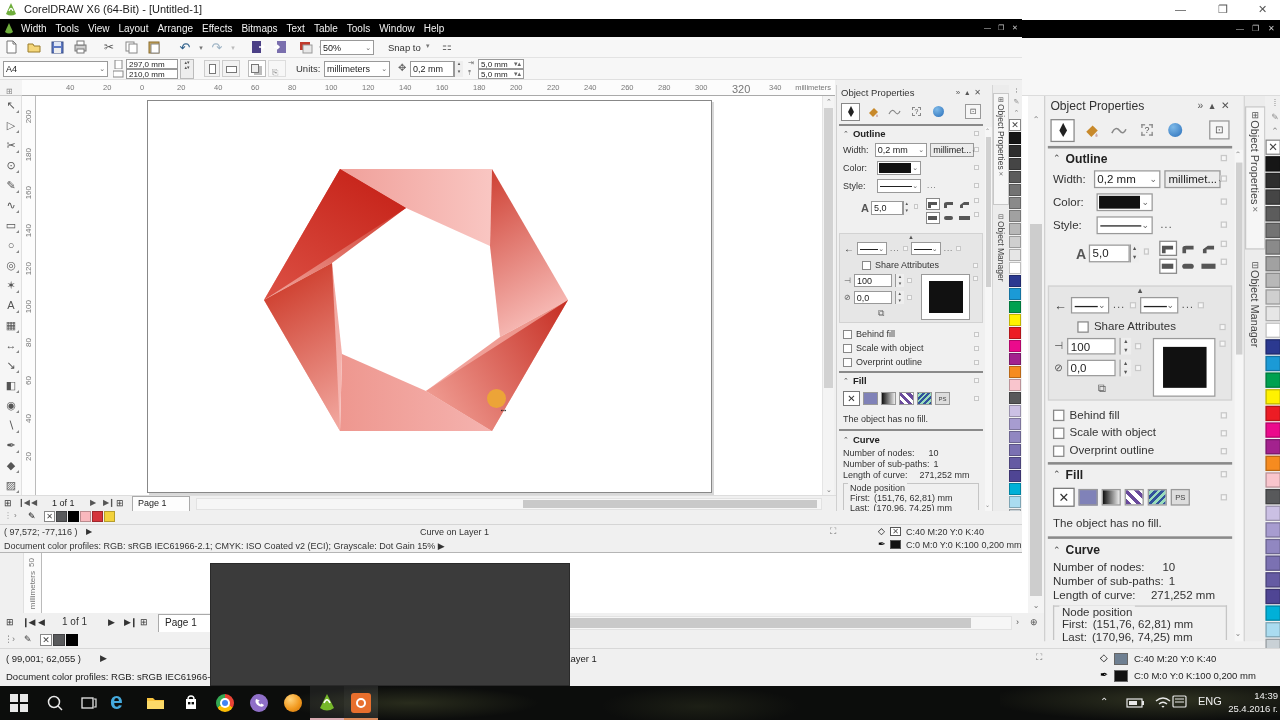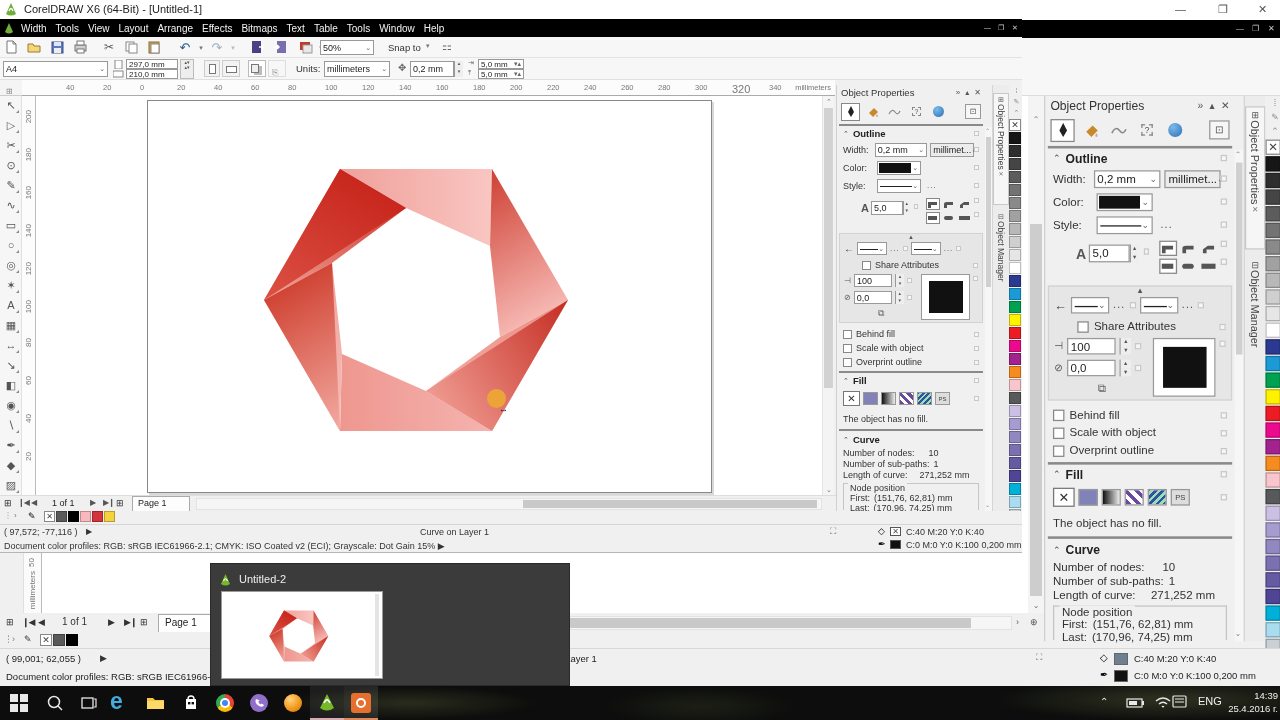--- a/index.html
+++ b/index.html
@@ -1014,35 +1014,20 @@
 
   <div class="abs" style="left:0;top:538px;width:1022px;height:15px;background:#f0f0f0;">
     <span class="abs f9" style="left:4px;top:3px;white-space:nowrap;">Document color profiles: RGB: sRGB IEC61966-2.1; CMYK: ISO Coated v2 (ECI); Grayscale: Dot Gain 15% ▶</span>
     <span class="abs" style="left:878px;top:1px;font-size:9px;">✒</span>
     <span class="abs" style="left:890px;top:2px;width:11px;height:9px;background:#111;border:1px solid #555;"></span>
     <span class="abs f9" style="left:906px;top:2px;">C:0 M:0 Y:0 K:100  0,200 mm</span>
   </div>
 </div>
 
 <div class="abs" id="popup" style="left:210px;top:563px;width:360px;height:123px;background:#3b3b3b;border:1px solid #2a2a2a;z-index:20;">
-  <div class="abs" style="left:8px;top:5px;width:168px;height:112px;">
-    <div style="display:flex;align-items:center;gap:7px;height:20px;">
-      <svg width="13" height="13">
-          <path d="M2 11 L6.5 1 L11 11 Q6.5 14 2 11 Z" fill="#76b82a"></path>
-          <path d="M4.5 8 Q6.5 3.5 8.5 8" stroke="#fff" stroke-width="1.2" fill="none"></path>
-        </svg>
-      <span style="color:#eee;font-size:11px;">Untitled-2</span>
-    </div>
-    <div style="position:absolute;left:2px;top:22px;width:162px;height:88px;background:#fff;border:1px solid #9a9a9a;">
-      <div style="position:absolute;right:3px;top:2px;bottom:2px;width:4px;background:#e4e4e4;"></div>
-      <svg style="position:absolute;left:44px;top:8px;" width="66" height="72" viewBox="100 40 340 320">
-        <use href="#logoG"></use>
-      </svg>
-    </div>
-  </div>
 </div>
 
 <div class="abs" id="taskbar" style="left:0;top:686px;width:1280px;height:34px;background:#0c0d0c;z-index:30;">
   <div class="abs" style="left:280px;top:0;width:260px;height:34px;background:radial-gradient(ellipse at 50% 50%, rgba(70,75,45,0.5), transparent 70%);"></div>
   <div class="abs" style="left:1000px;top:0;width:280px;height:34px;background:radial-gradient(ellipse at 60% 40%, rgba(75,80,50,0.55), transparent 75%);"></div>
   <div class="abs" style="left:600px;top:0;width:200px;height:34px;background:radial-gradient(ellipse at 50% 60%, rgba(60,65,40,0.35), transparent 70%);"></div>
 
   <div class="abs" style="left:10px;top:8px;width:18px;height:18px;">
     <div style="display:grid;grid-template-columns:8px 8px;grid-gap:2px;">
         <span style="width:8px;height:8px;background:#e8e8e8;"></span>

